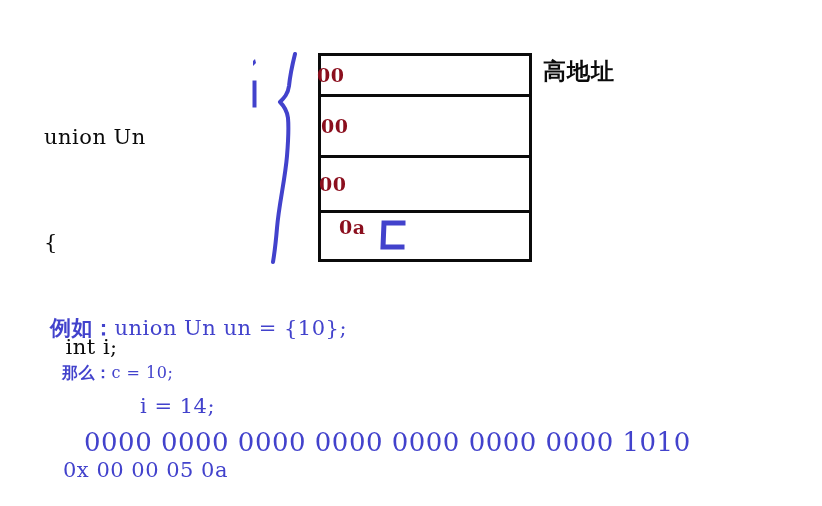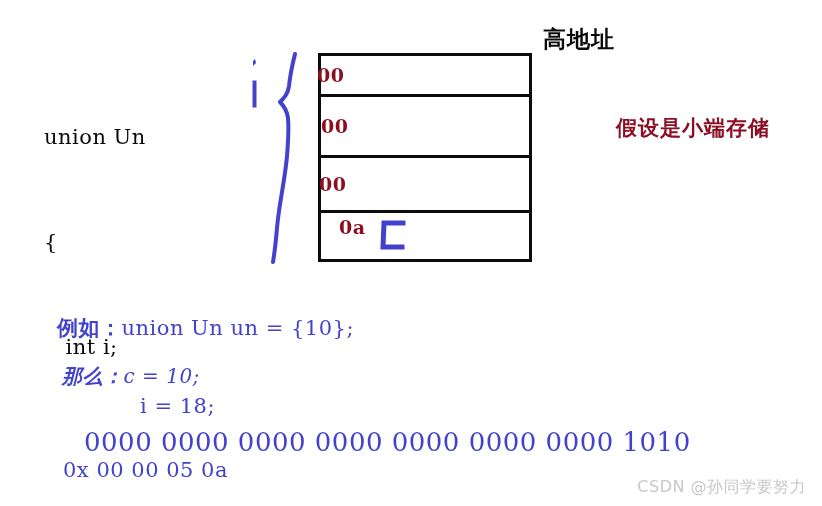--- a/index.html
+++ b/index.html
@@ -94,20 +94,21 @@
 
   
   .addr-label {
     position: absolute;
     font-family: "DejaVu Sans", "Liberation Sans", sans-serif;
     font-size: 23px;
     font-weight: 700;
     color: #0b0b0b;
     letter-spacing: 1px;
     white-space: nowrap;
+    margin-top: 32px;
   }
   .addr-high { left: 543px; top: 24px; }
   .addr-low  { left: 543px; top: 250px; }
 
   .note-red {
     position: absolute;
     left: 616px;
     top: 114px;
     font-family: "DejaVu Sans", "Liberation Sans", sans-serif;
     font-size: 21px;
@@ -122,22 +123,22 @@
     position: absolute;
     color: #4242cc;
     font-family: "DejaVu Serif", "Liberation Serif", serif;
     white-space: pre;
     letter-spacing: 0.5px;
   }
   .expl .cn {
     font-family: "DejaVu Sans", "Liberation Sans", sans-serif;
     font-weight: 700;
   }
-  .ex-1 { left: 57px;  top: 314px; font-size: 21px; }
-  .ex-2 { left: 62px;  top: 363px; font-size: 20px; font-style: italic; }
+  .ex-1 { left: 50px;  top: 314px; font-size: 21px; }
+  .ex-2 { left: 62px;  top: 363px; font-size: 16px; }
   .ex-3 { left: 140px; top: 394px; font-size: 21px; }
   .ex-4 { left: 84px;  top: 427px; font-size: 26px; }
   .ex-5 { left: 63px;  top: 458px; font-size: 21px; }
 
   
   .watermark {
     position: absolute;
     right: 16px;
     bottom: 8px;
     font-family: "DejaVu Sans", "Liberation Sans", sans-serif;
@@ -189,27 +190,25 @@
         <svg width="30" height="32" viewBox="0 0 30 32">
           <path d="M26 4 L7 4 L6 28 L25 28" fill="none" stroke="#4242cc" stroke-width="5" stroke-linecap="square" stroke-linejoin="miter"></path>
         </svg>
       </span>
       <span class="mem-val">0a</span>
     </div>
   </div>
 
   <div class="addr-label addr-high">高地址</div>
 
-  <div class="note-red">假设是小端存储</div>
 
   <div class="expl ex-1"><span class="cn">例如：</span><span>union Un un = {10};</span></div>
 
   <div class="expl ex-2"><span class="cn">那么：</span><span>c = 10;</span></div>
 
-  <div class="expl ex-3">i = 18;</div>
+  <div class="expl ex-3">i = 14;</div>
 
   <div class="expl ex-4">0000 0000 0000 0000 0000 0000 0000 1010</div>
 
   <div class="expl ex-5">0x 00 00 05 0a</div>
 
-  <div class="watermark">CSDN @孙同学要努力</div>
 
 </div>
 
 </body></html>

